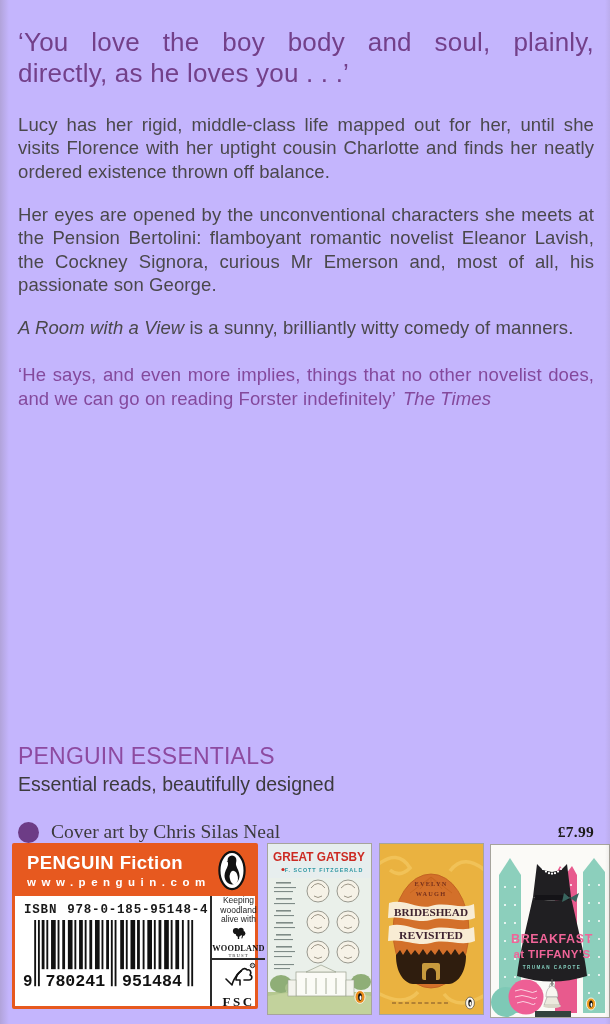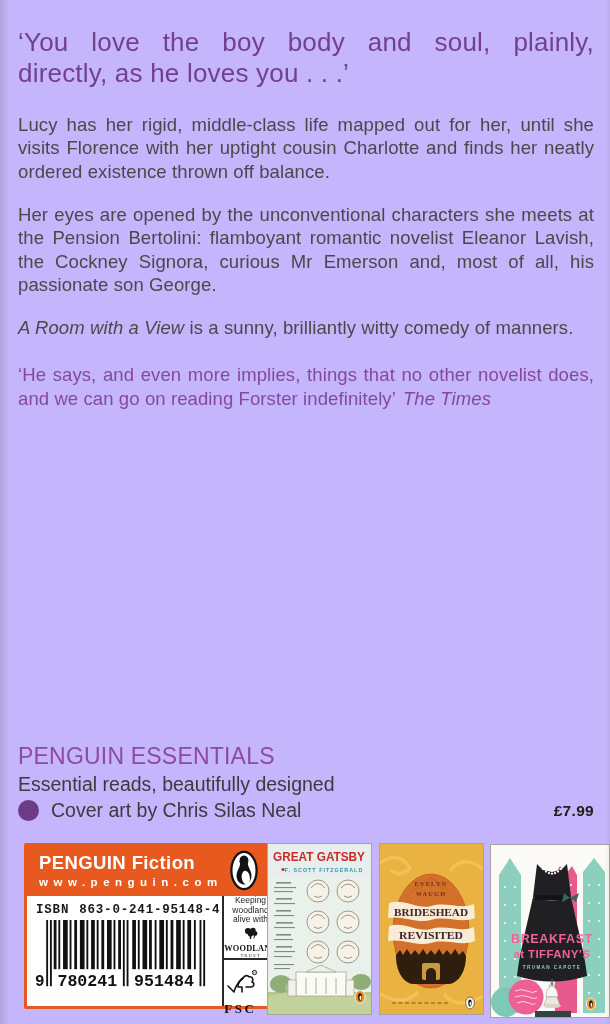--- a/index.html
+++ b/index.html
@@ -28,48 +28,48 @@
   }
   .synopsis p.tagline{text-align:left;}
   .review{
     margin-top:24px;font-size:18.5px;line-height:23.4px;color:#84499c;
     text-align:justify;letter-spacing:.1px;
   }
   .review .src{margin-left:7px;white-space:nowrap;margin-top:12px;}
   .series-block{position:absolute;left:18px;right:16px;top:742px;}
   .series-title{color:#8d4aa0;font-size:23px;line-height:28px;letter-spacing:.2px;}
   .series-subtitle{color:#3c3a3d;font-size:19.5px;line-height:29px;}
-  .credit-row{display:flex;align-items:center;margin-top:0;}
+  .credit-row{display:flex;align-items:center;margin-top:22px;font-family:Liberation Serif, serif;}
   .dot{width:21px;height:21px;border-radius:50%;background:#6d3c86;margin-right:12px;flex:0 0 auto;}
   .credit{color:#3c3a3d;font-size:19.5px;}
   .spacer{flex:1;}
   .price{color:#1d1c1a;font-size:15.5px;font-weight:bold;letter-spacing:.3px;}
   .bottom-row{position:absolute;left:12px;top:843px;width:596px;height:175px;}
   
   .pub-box{
-    position:absolute;left:12px;top:0;width:246px;height:166px;background:#fff;
+    position:absolute;left:0;top:0;width:246px;height:166px;background:#fff;
     border:3px solid #e7591f;border-radius:2px;box-sizing:border-box;
   }
   .pub-header{position:relative;height:50px;background:#e7591f;color:#fff;padding:6px 0 0 12px;box-sizing:border-box;}
   .imprint{font-size:18.5px;font-weight:bold;letter-spacing:.4px;line-height:22px;}
   .website{font-size:11.5px;letter-spacing:5.5px;line-height:16px;font-weight:bold;}
   .pub-logo{position:absolute;right:8px;top:4px;}
   .pub-body{display:flex;height:110px;}
   .bc-zone{flex:1;padding:5px 2px 0 8px;border-right:2px solid #2a2a2a;}
   .isbn-line{
     font-family:"Liberation Mono",monospace;font-weight:bold;font-size:12.5px;
     color:#191919;letter-spacing:.8px;white-space:nowrap;margin:2px 0 3px 1px;
   }
   .isbn-line .lbl{margin-right:10px;}
   .eco-col{width:60px;display:flex;flex-direction:column;font-family:"Liberation Serif",serif;}
   .wl-cell{flex:1.2;border-bottom:2px solid #2a2a2a;text-align:center;}
   .wl-line{font-size:8.5px;line-height:9.5px;color:#1e1e1e;font-family:"Liberation Sans",sans-serif;}
   .wl-name{font-size:8.3px;font-weight:bold;color:#111;letter-spacing:.2px;margin-top:1px;}
   .wl-sub{font-size:4.8px;color:#333;letter-spacing:1px;}
-  .fsc-cell{flex:1;text-align:left;padding-top:9px;}
+  .fsc-cell{flex:1;text-align:center;padding-top:2px;}
   .fsc-label{font-size:13px;font-weight:bold;color:#111;letter-spacing:2.5px;line-height:12px;}
   
   .mini{position:absolute;top:0;border:1px solid #a6a49c;background:#fff;box-shadow:inset 0 0 0 2px #fff;}
   .mini svg{display:block;}
   .g-cover{left:255px;}
   .b-cover{left:367px;}
   .t-cover{left:478px;top:1px;}
 </style>
 </head>
 <body>
@@ -111,21 +111,21 @@
         <svg class="pub-logo" width="30" height="41" viewBox="0 0 30 41">
           <ellipse cx="15" cy="20.5" rx="12.6" ry="18.6" fill="#fff" stroke="#121212" stroke-width="2.2"></ellipse>
           <path fill="#121212" d="M15,5.5c-2.9,0-4.4,2.3-4.4,4.7c0,1.8,0.8,3.1,0.3,5c-1.1,3.8-3.4,6.3-3.4,10.6c0,5,3.6,8.6,7.5,8.6s7.5-3.6,7.5-8.6c0-4.3-2.3-6.8-3.4-10.6c-0.5-1.9,0.3-3.2,0.3-5C19.4,7.8,17.9,5.5,15,5.5z"></path>
           <ellipse cx="16.8" cy="27.5" rx="4.1" ry="6.8" fill="#fff" transform="rotate(-8 16.8 27.5)"></ellipse>
           <path fill="#121212" d="M13.2,9.8l-3.6,1.6l3.4,0.9z"></path>
         </svg>
       </div>
       <div class="pub-body">
         <div class="bc-zone">
           <div class="isbn-line">
-            <span class="lbl">ISBN</span><span>863-0-241-95148-4</span>
+            <span class="lbl">ISBN</span><span>978-0-185-95148-4</span>
           </div>
           <svg width="172" height="70" viewBox="-12 0 184 74" preserveAspectRatio="none">
             <g fill="#111">
               <rect x="0" y="0" width="2" height="70"></rect>
                 <rect x="4" y="0" width="2" height="70"></rect>
               <rect x="8" y="0" width="3" height="52"></rect>
                 <rect x="13" y="0" width="2" height="52"></rect>
               <rect x="18" y="0" width="5" height="52"></rect>
                 <rect x="25" y="0" width="2" height="52"></rect>
               <rect x="30" y="0" width="3" height="52"></rect>

